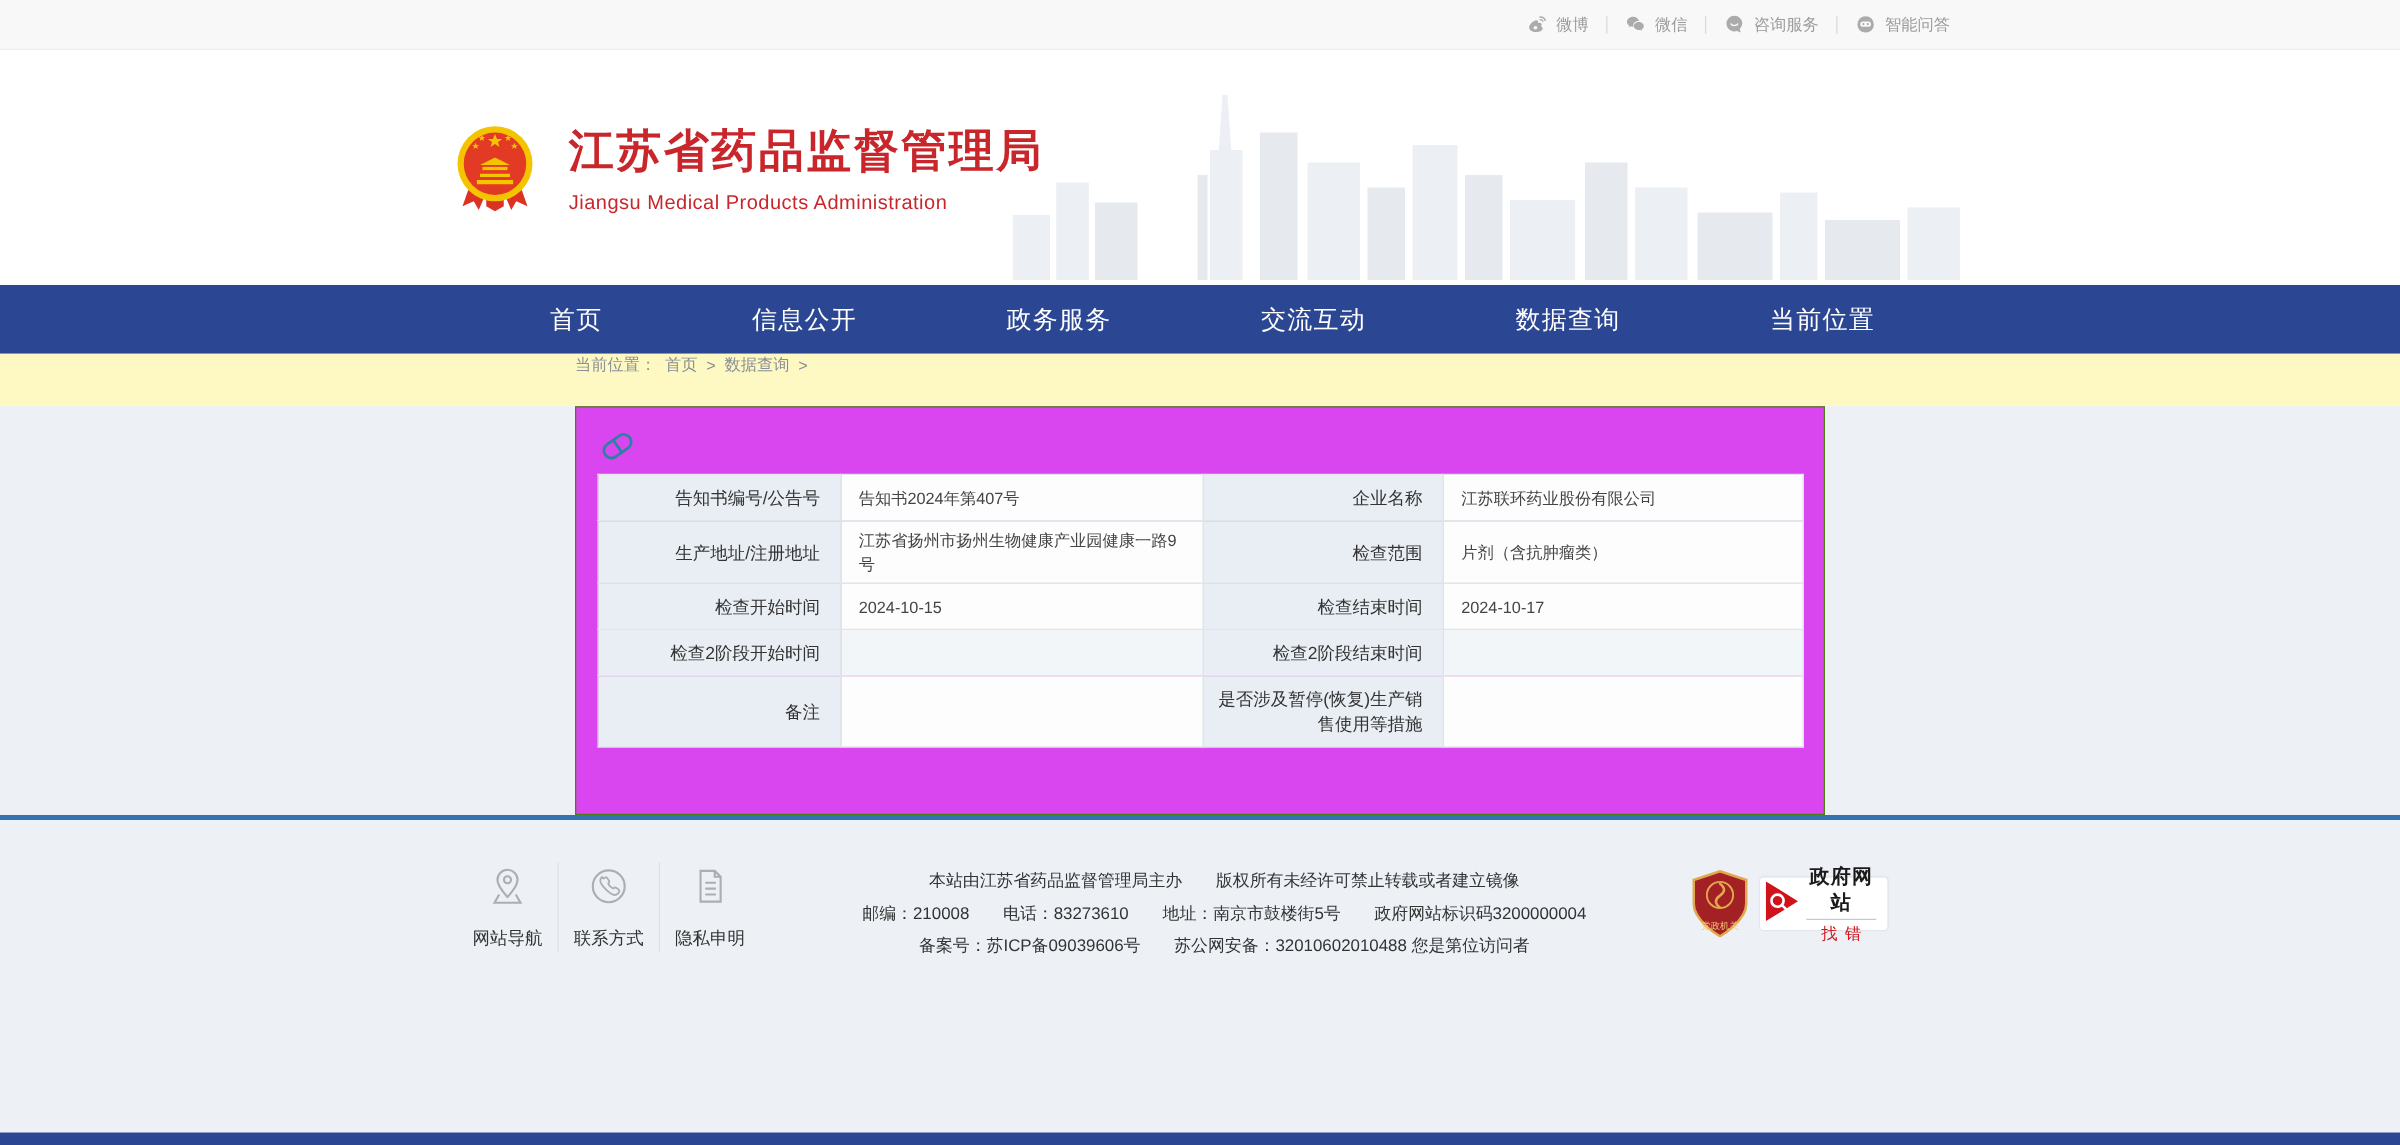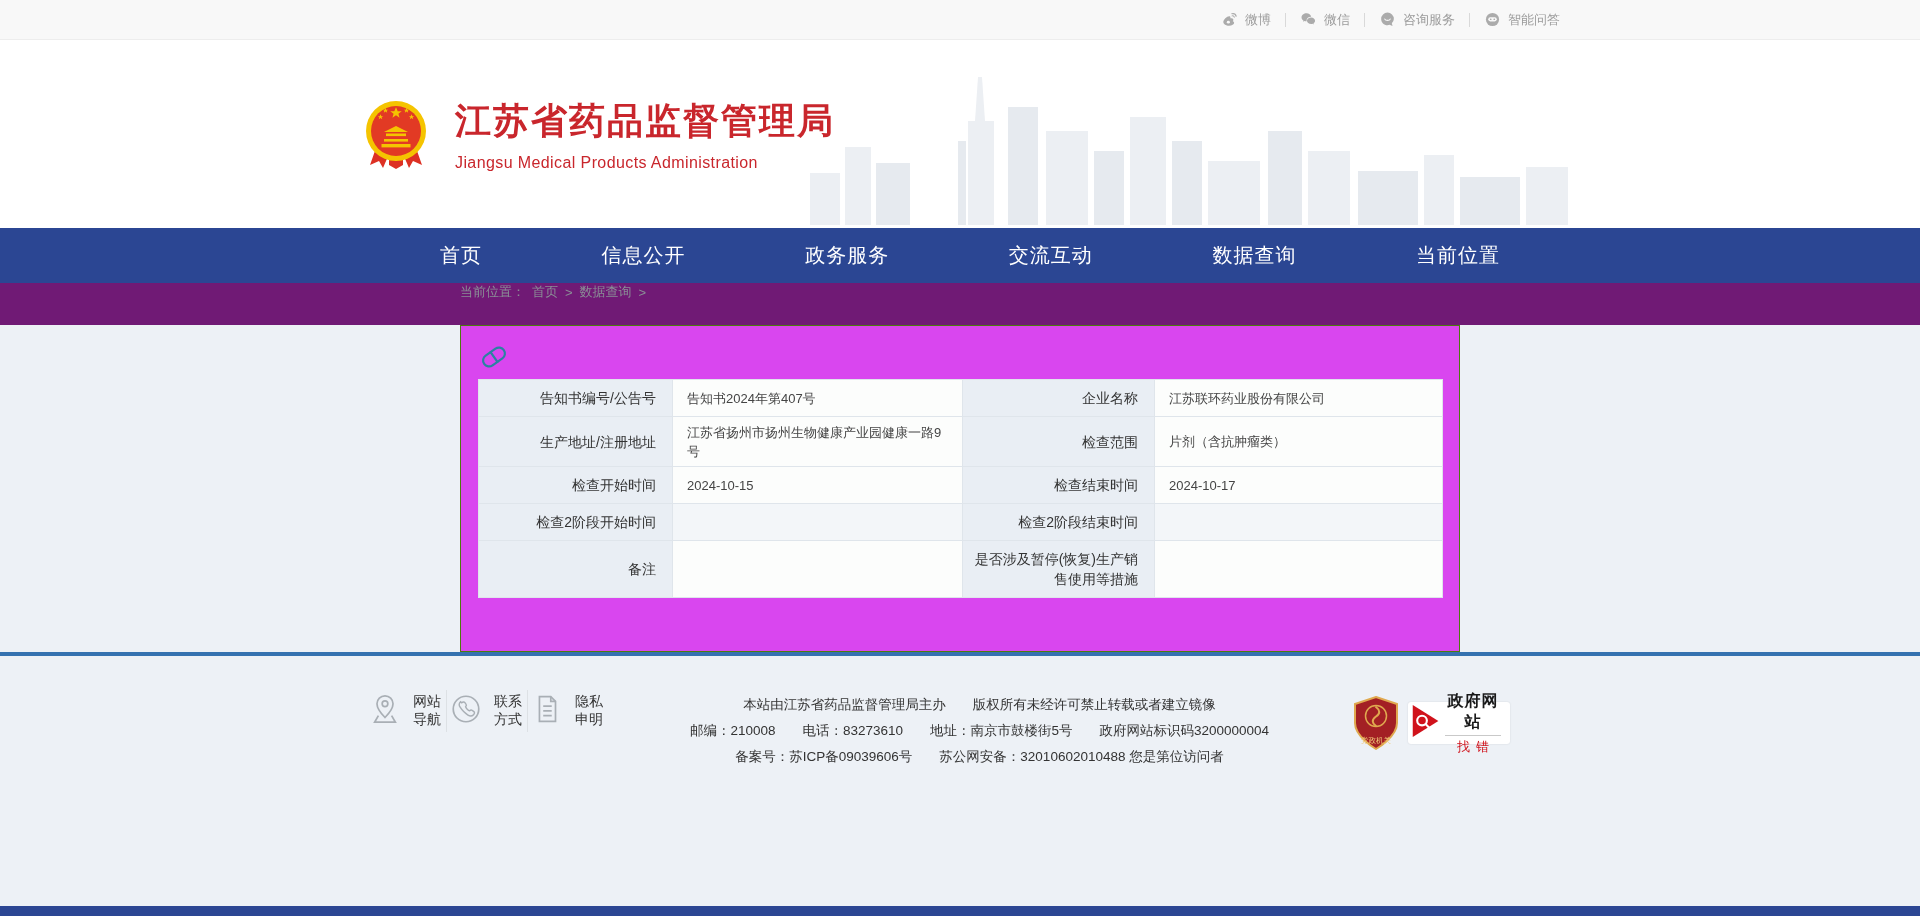--- a/index.html
+++ b/index.html
@@ -27,21 +27,21 @@
   .title-cn { font-size: 36px; font-weight: bold; color: #C9262C; letter-spacing: 2px; }
   .title-en { font-size: 16px; color: #C9262C; margin-top: 8px; letter-spacing: 0.4px; }
   .skyline { position: absolute; left: 450px; bottom: -1px; z-index: 1; }
 
   
   .nav { height: 55px; background: #2B4693; }
   .nav-inner { display: flex; justify-content: space-between; align-items: center; height: 100%; padding: 0 60px 0 80px; }
   .nav-item { color: #FFFFFF; font-size: 20px; text-decoration: none; cursor: pointer; letter-spacing: 1px; }
 
   
-  .breadcrumb-row { height: 42px; background: #701a75; }
+  .breadcrumb-row { height: 42px; background: #fef9c3; }
   .breadcrumb { padding-left: 100px; height: 100%; display: flex; align-items: center; gap: 7px; font-size: 13px; color: #8A8F96; }
   .breadcrumb a { color: #8A8F96; text-decoration: none; cursor: pointer; }
 
   
   .content { height: 327px; background: #EDF1F6; }
   .card { width: 1000px; height: 327px; margin: 0 auto; background: #d946ef; border: 1px solid #4d7c0f; padding: 15px 17px; }
   .pill { display: inline-flex; margin-bottom: 6px; }
   table.detail-table { border-collapse: collapse; width: 964px; table-layout: fixed; }
   .detail-table th, .detail-table td { border: 1px solid #DFE5EB; vertical-align: middle; }
   .detail-table th {
@@ -51,21 +51,21 @@
   .detail-table td { background: #FCFDFC; font-size: 13px; color: #444; text-align: left; padding: 4px 14px; line-height: 19px; }
   tr.tinted td { background: #F3F6F9; }
   .col-l1 { width: 194px; } .col-v1 { width: 290px; } .col-l2 { width: 192px; } .col-v2 { width: 288px; }
   tr.h36 { height: 37px; } tr.h50 { height: 50px; } tr.h56 { height: 57px; }
 
   
   .divider { height: 4px; background: #3572B0; }
   .footer { height: 250px; background: #EDF1F6; }
   .footer-inner { display: flex; align-items: flex-start; padding-top: 34px; }
   .footer-links { display: flex; align-items: stretch; margin-left: 8px; }
-  .footer-link { width: 76px; display: flex; flex-direction: row; align-items: center; gap: 11px; cursor: pointer; padding: 2px 0; }
+  .footer-link { width: 76px; display: flex; flex-direction: column; align-items: center; gap: 11px; cursor: pointer; padding: 2px 0; }
   .footer-link span.lbl { font-size: 14px; color: #333; }
   .fl-sep { width: 1px; background: #DDE1E5; margin: 0 2px; }
   .footer-text { flex: 1; text-align: center; font-size: 13.5px; color: #333; line-height: 26px; padding: 2px 30px 0 30px; }
   .footer-badges { display: flex; align-items: center; gap: 9px; margin-right: 50px; margin-top: 6px; }
   .badge-shield { display: inline-flex; cursor: pointer; }
   .badge-find-error {
     width: 102px; height: 42px; background: #FFFFFF; border-radius: 3px;
     display: flex; align-items: center; padding: 3px 5px 3px 3px; cursor: pointer;
     box-shadow: 0 0 2px rgba(0,0,0,0.12);
   }

